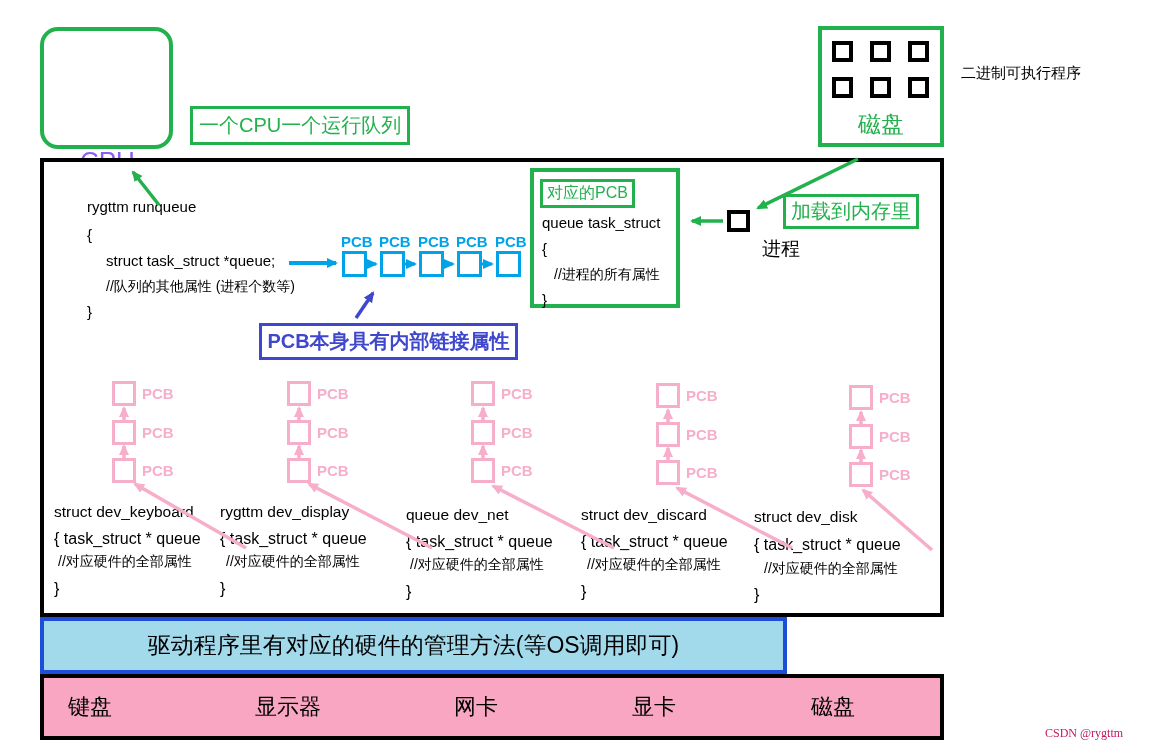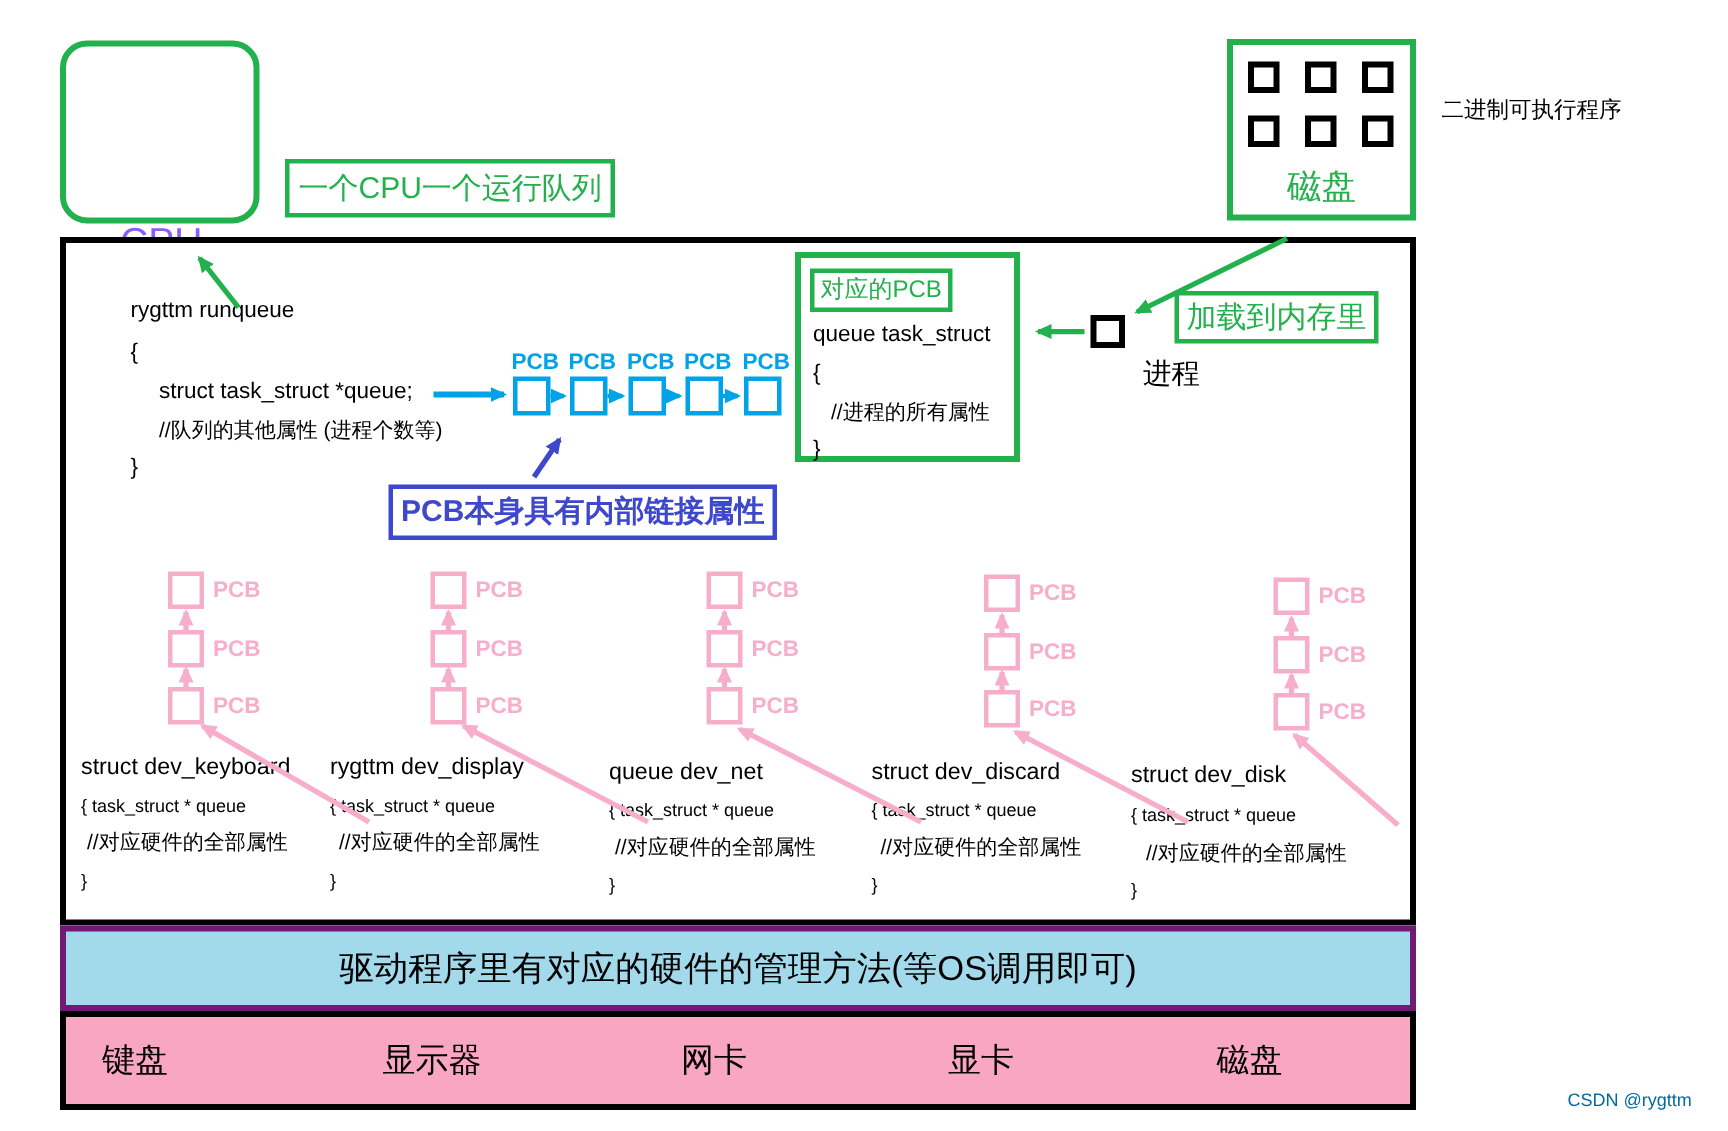--- a/index.html
+++ b/index.html
@@ -16,21 +16,21 @@
   .runqueue-note { left:190px; top:106px; font-size:20px; padding:3px 6px; }
   .disk-box { left:818px; top:26px; width:126px; height:121px; border:4px solid #22B14C; }
   .disk-grid { position:absolute; left:10px; top:11px; display:grid;
     grid-template-columns:repeat(3,21px); grid-auto-rows:21px; column-gap:17px; row-gap:15px; }
   .disk-sq { width:21px; height:21px; border:4px solid #000; background:#fff; }
   .disk-label { position:absolute; left:36px; bottom:3px; color:#22B14C; font-size:23px; }
   .binary-label { left:961px; top:64px; font-size:15px; }
 
   
   .main-box { left:40px; top:158px; width:904px; height:459px; border:4px solid #000; background:#fff; }
-  .driver-bar { left:40px; top:617px; width:904px; height:57px; border:4px solid #701a75;
+  .driver-bar { left:40px; top:617px; width:747px; height:57px; border:4px solid #1d4ed8;
     background:#A2D9EB; display:flex; align-items:center; justify-content:center; font-size:23px; }
   .hw-bar { left:40px; top:674px; width:904px; height:66px; border:4px solid #000; background:#F9A6C2; }
   .hw-label { position:absolute; top:50%; transform:translate(-50%,-50%); font-size:22px; }
 
   
   .code { font-size:15px; }
   .code-sm { font-size:14px; }
 
   
   .pcb-cyan { width:25px; height:26px; border:3.5px solid #00A2E8; background:#fff; }
@@ -45,24 +45,24 @@
 
   .proc-sq { left:727px; top:210px; width:23px; height:22px; border:4px solid #000; }
   .proc-label { left:762px; top:236px; font-size:19px; }
   .load-note { left:783px; top:194px; font-size:20px; padding:1px 5px; }
 
   
   .pcb-pink { width:24px; height:25px; border:3.5px solid #F7AECB; background:#fff; }
   .pcb-pink-label { color:#F7AECB; font-weight:bold; font-size:15px; }
 
   .dev-title { font-size:15.5px; }
-  .dev-line { font-size:12px; }
+  .dev-line { font-size:16px; }
   .dev-comment { font-size:14px; }
 
-  .watermark { left:1045px; top:726px; font-size:12px; color:#0369a1; }
+  .watermark { left:1045px; top:726px; font-size:12px; color:#be185d;font-family:Liberation Serif, serif; }
 
   svg.overlay { position:absolute; left:0; top:0; width:1152px; height:754px;
     pointer-events:none; z-index:6; }
 </style>
 </head>
 <body>
 
 <div class="abs cpu-box"></div>
 <div class="abs cpu-label">CPU</div>
 

